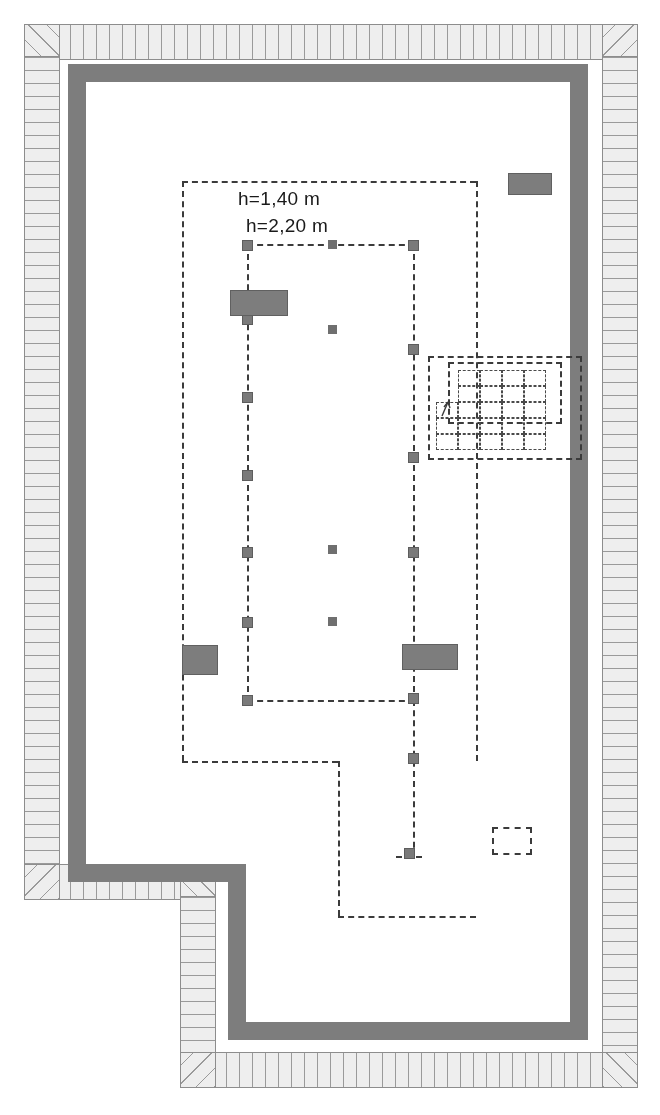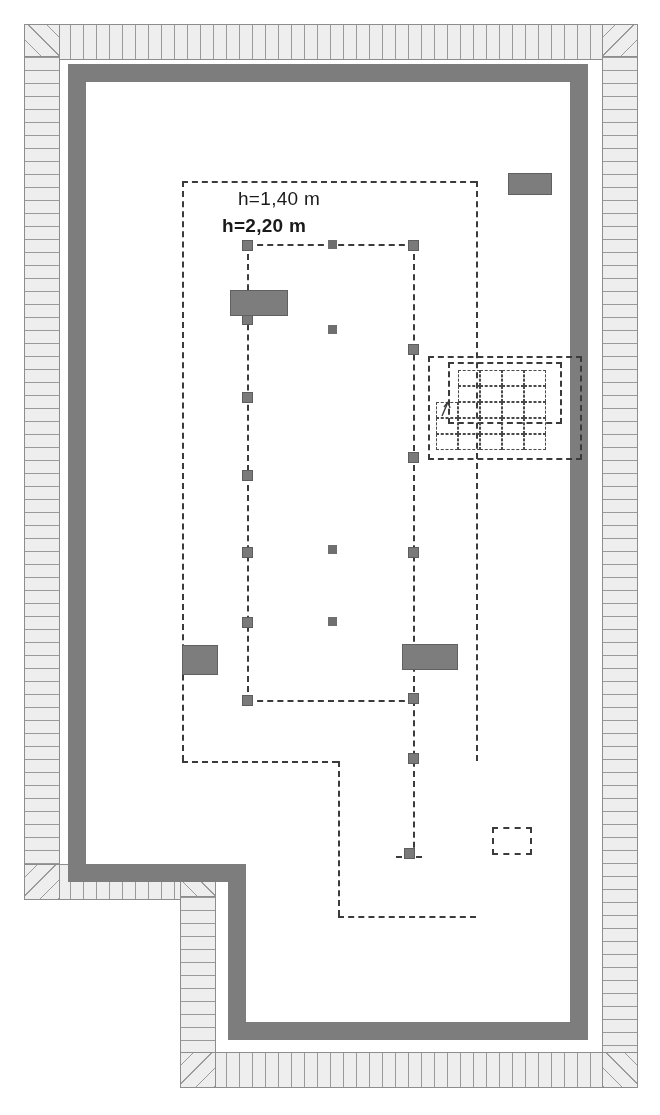--- a/index.html
+++ b/index.html
@@ -217,15 +217,15 @@
   <div class="abs stair-cell" style="left:524px; top:434px; width:22px; height:16px;"></div>
 
   <svg class="abs" width="40" height="40" style="left:432px; top:388px;" viewBox="0 0 40 40">
     <path d="M10 28 L16 14" stroke="#3b3b3b" stroke-width="1.4" fill="none"></path>
     <path d="M16 14 L12 19 M16 14 L18 20" stroke="#3b3b3b" stroke-width="1.4" fill="none"></path>
   </svg>
 
   <div class="abs dash-box" style="left:492px; top:827px; width:36px; height:24px;"></div>
 
   <div class="abs label" style="left:238px; top:152px;margin-top:36px;">h=1,40 m</div>
-  <div class="abs label" style="left:222px; top:215px;font-weight:bold;">h=2,20 m</div>
+  <div class="abs label" style="left:246px; top:215px;">h=2,20 m</div>
 
 </div>
 
 </body></html>

